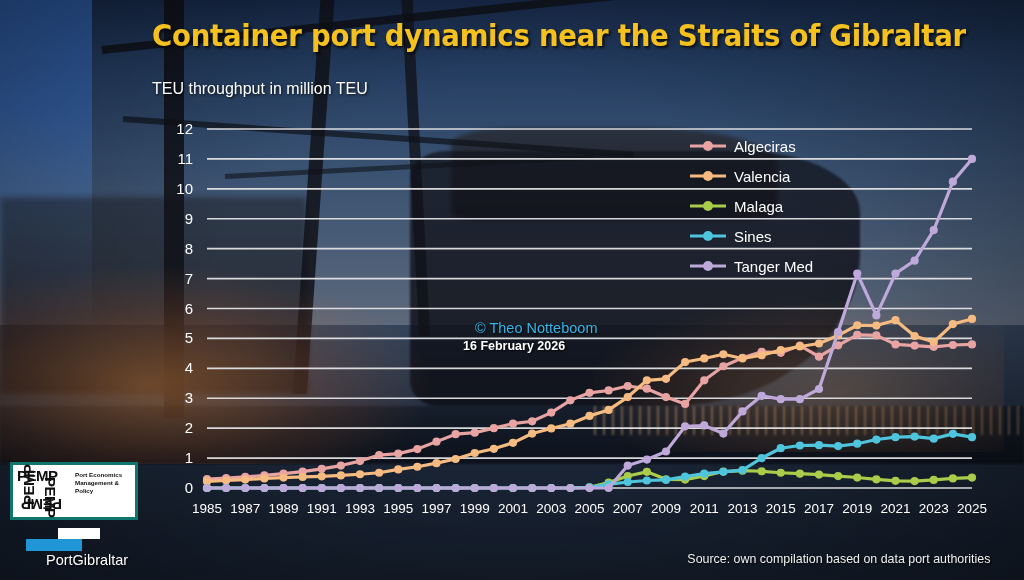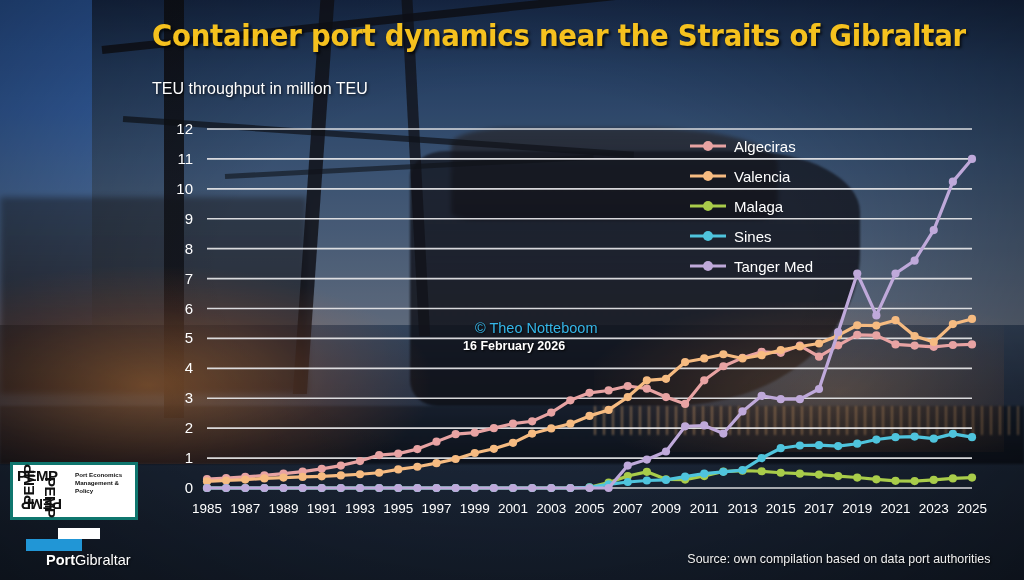--- a/index.html
+++ b/index.html
@@ -77,21 +77,21 @@
   .pw.r{left:41px;top:9px;transform:rotate(90deg);transform-origin:left top;}
   .pw.b{left:45px;top:44px;transform:rotate(180deg);transform-origin:left top;}
   .pw.l{left:4px;top:37px;transform:rotate(-90deg);transform-origin:left top;}
   .pemp-txt{position:absolute;left:62px;top:6px;width:58px;font-size:6.2px;
             font-weight:bold;color:#111;line-height:1.25;}
   .pe-logo{position:absolute;left:26px;top:528px;width:106px;height:38px;}
   .pe-white{position:absolute;left:32px;top:0;width:42px;height:11px;background:#fff;}
   .pe-blue{position:absolute;left:0;top:11px;width:56px;height:12px;background:#2196d6;}
   .pe-text{position:absolute;left:20px;top:24px;font-size:14.5px;color:#ffffff;
            white-space:nowrap;text-shadow:1px 1px 2px rgba(0,0,0,.8);}
-  .pe-text b{font-weight:bold;}
+  .pe-text b{font-weight:normal;}
 
   svg{position:absolute;left:0;top:0;}
   .axtxt{fill:#ffffff;font-family:"Liberation Sans",sans-serif;font-size:13.5px;}
   .ytxt{fill:#ffffff;font-family:"Liberation Sans",sans-serif;font-size:15px;}
   .legtxt{fill:#ffffff;font-family:"Liberation Sans",sans-serif;font-size:15px;}
 </style>
 </head>
 <body>
 
 <div id="stage">

